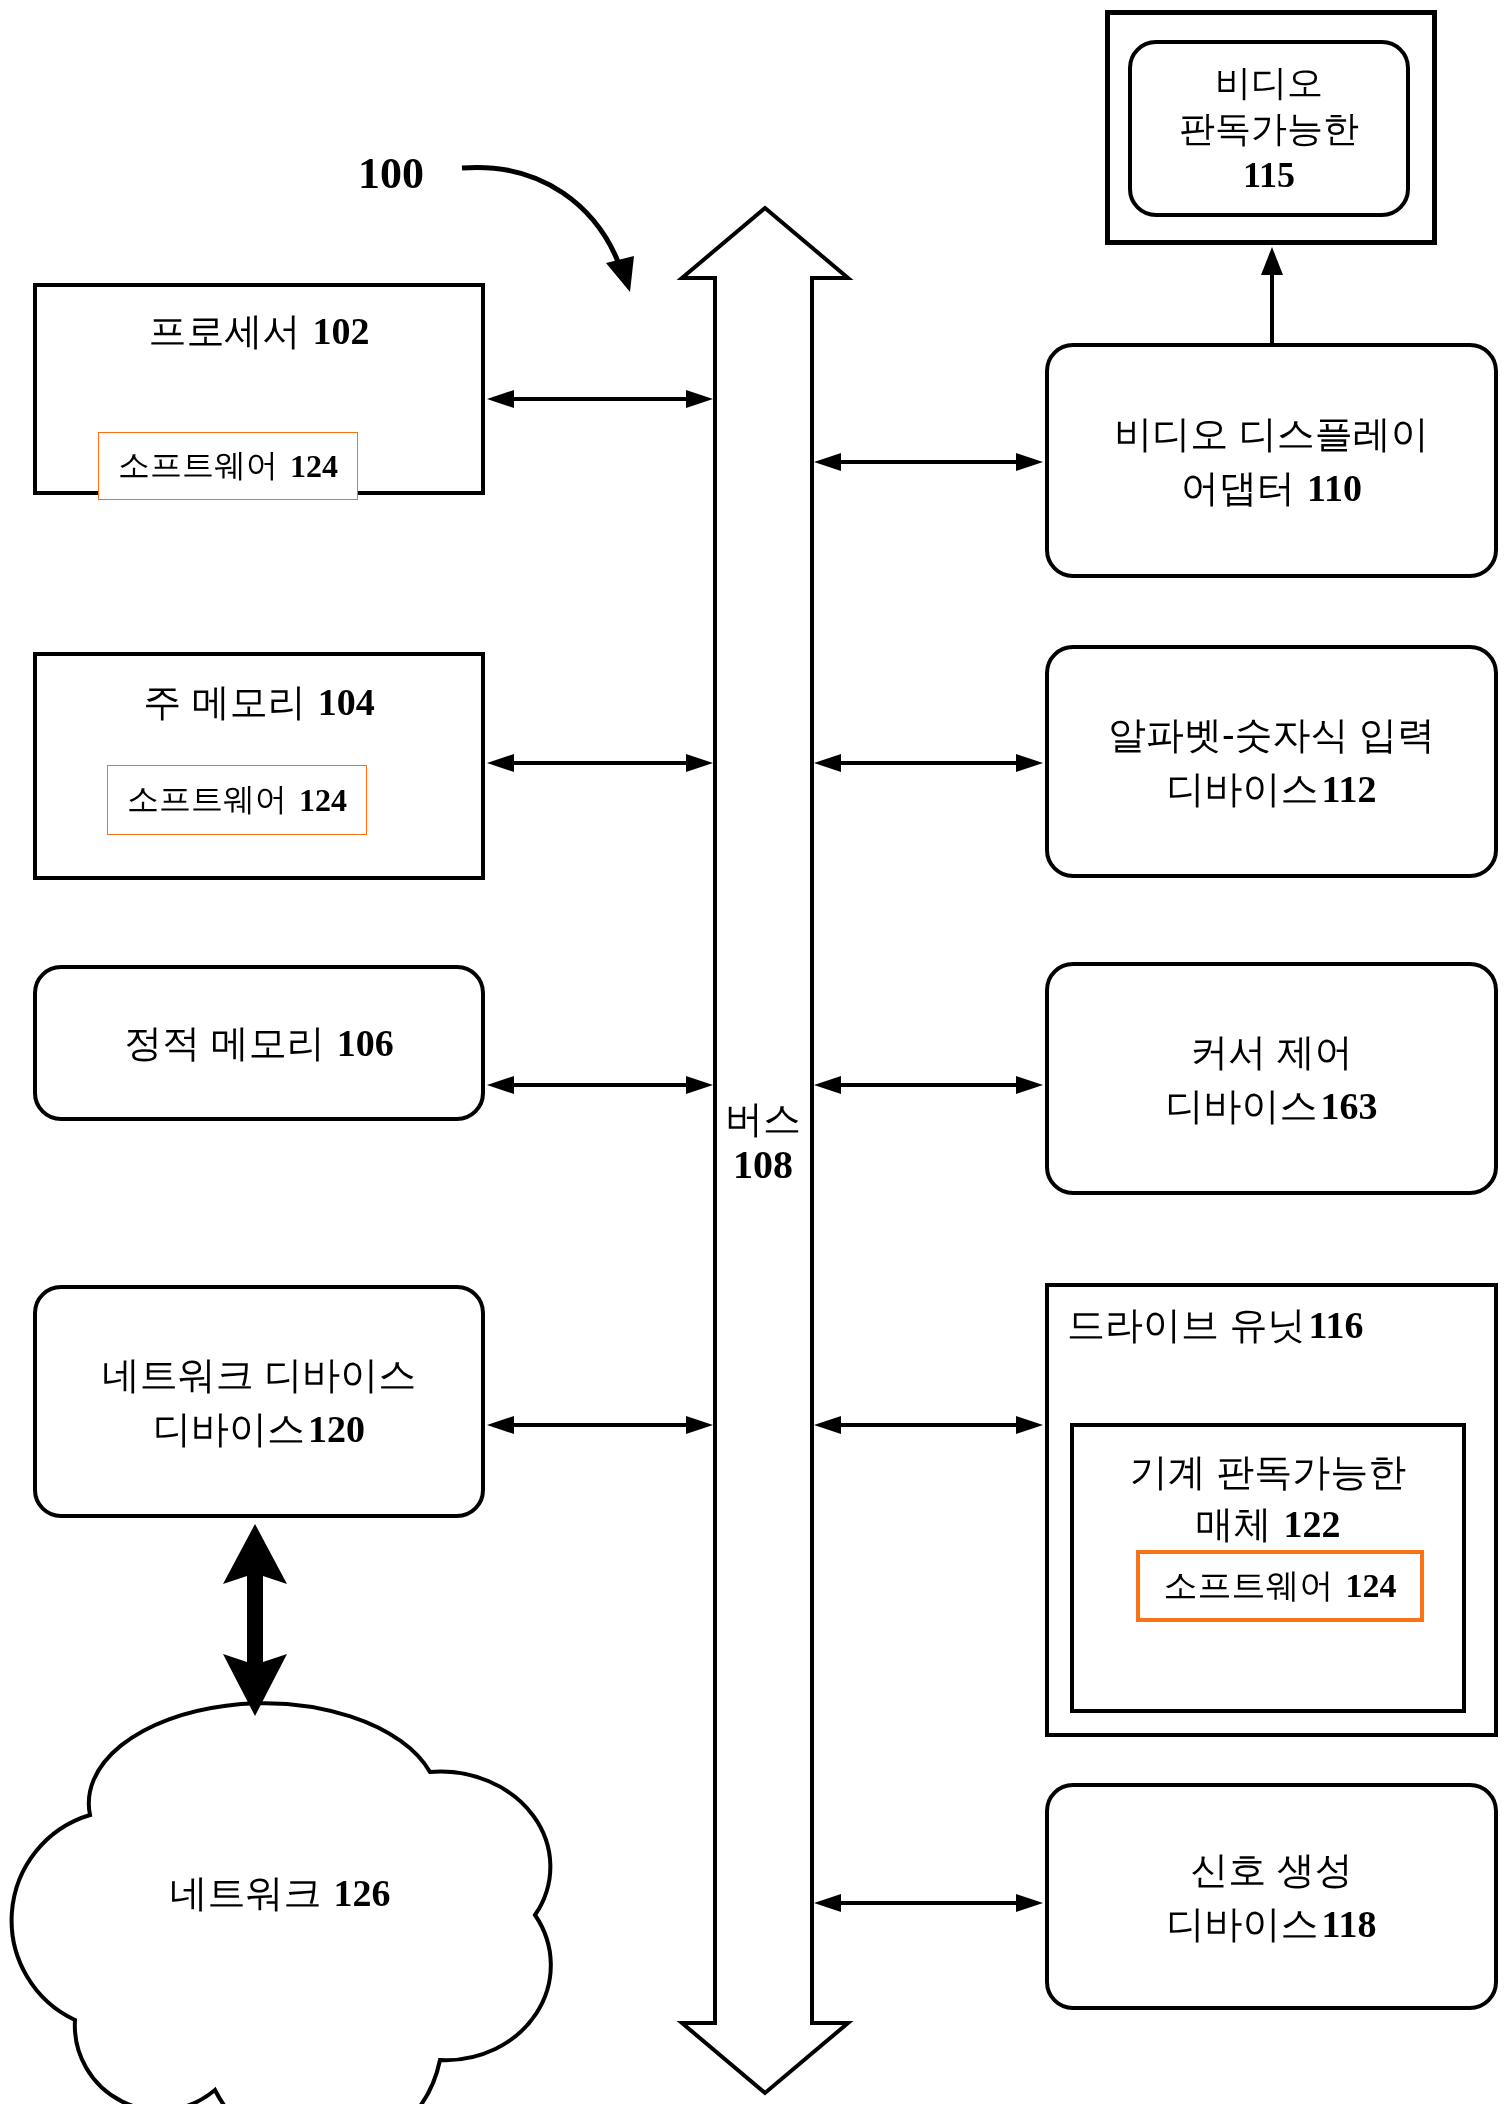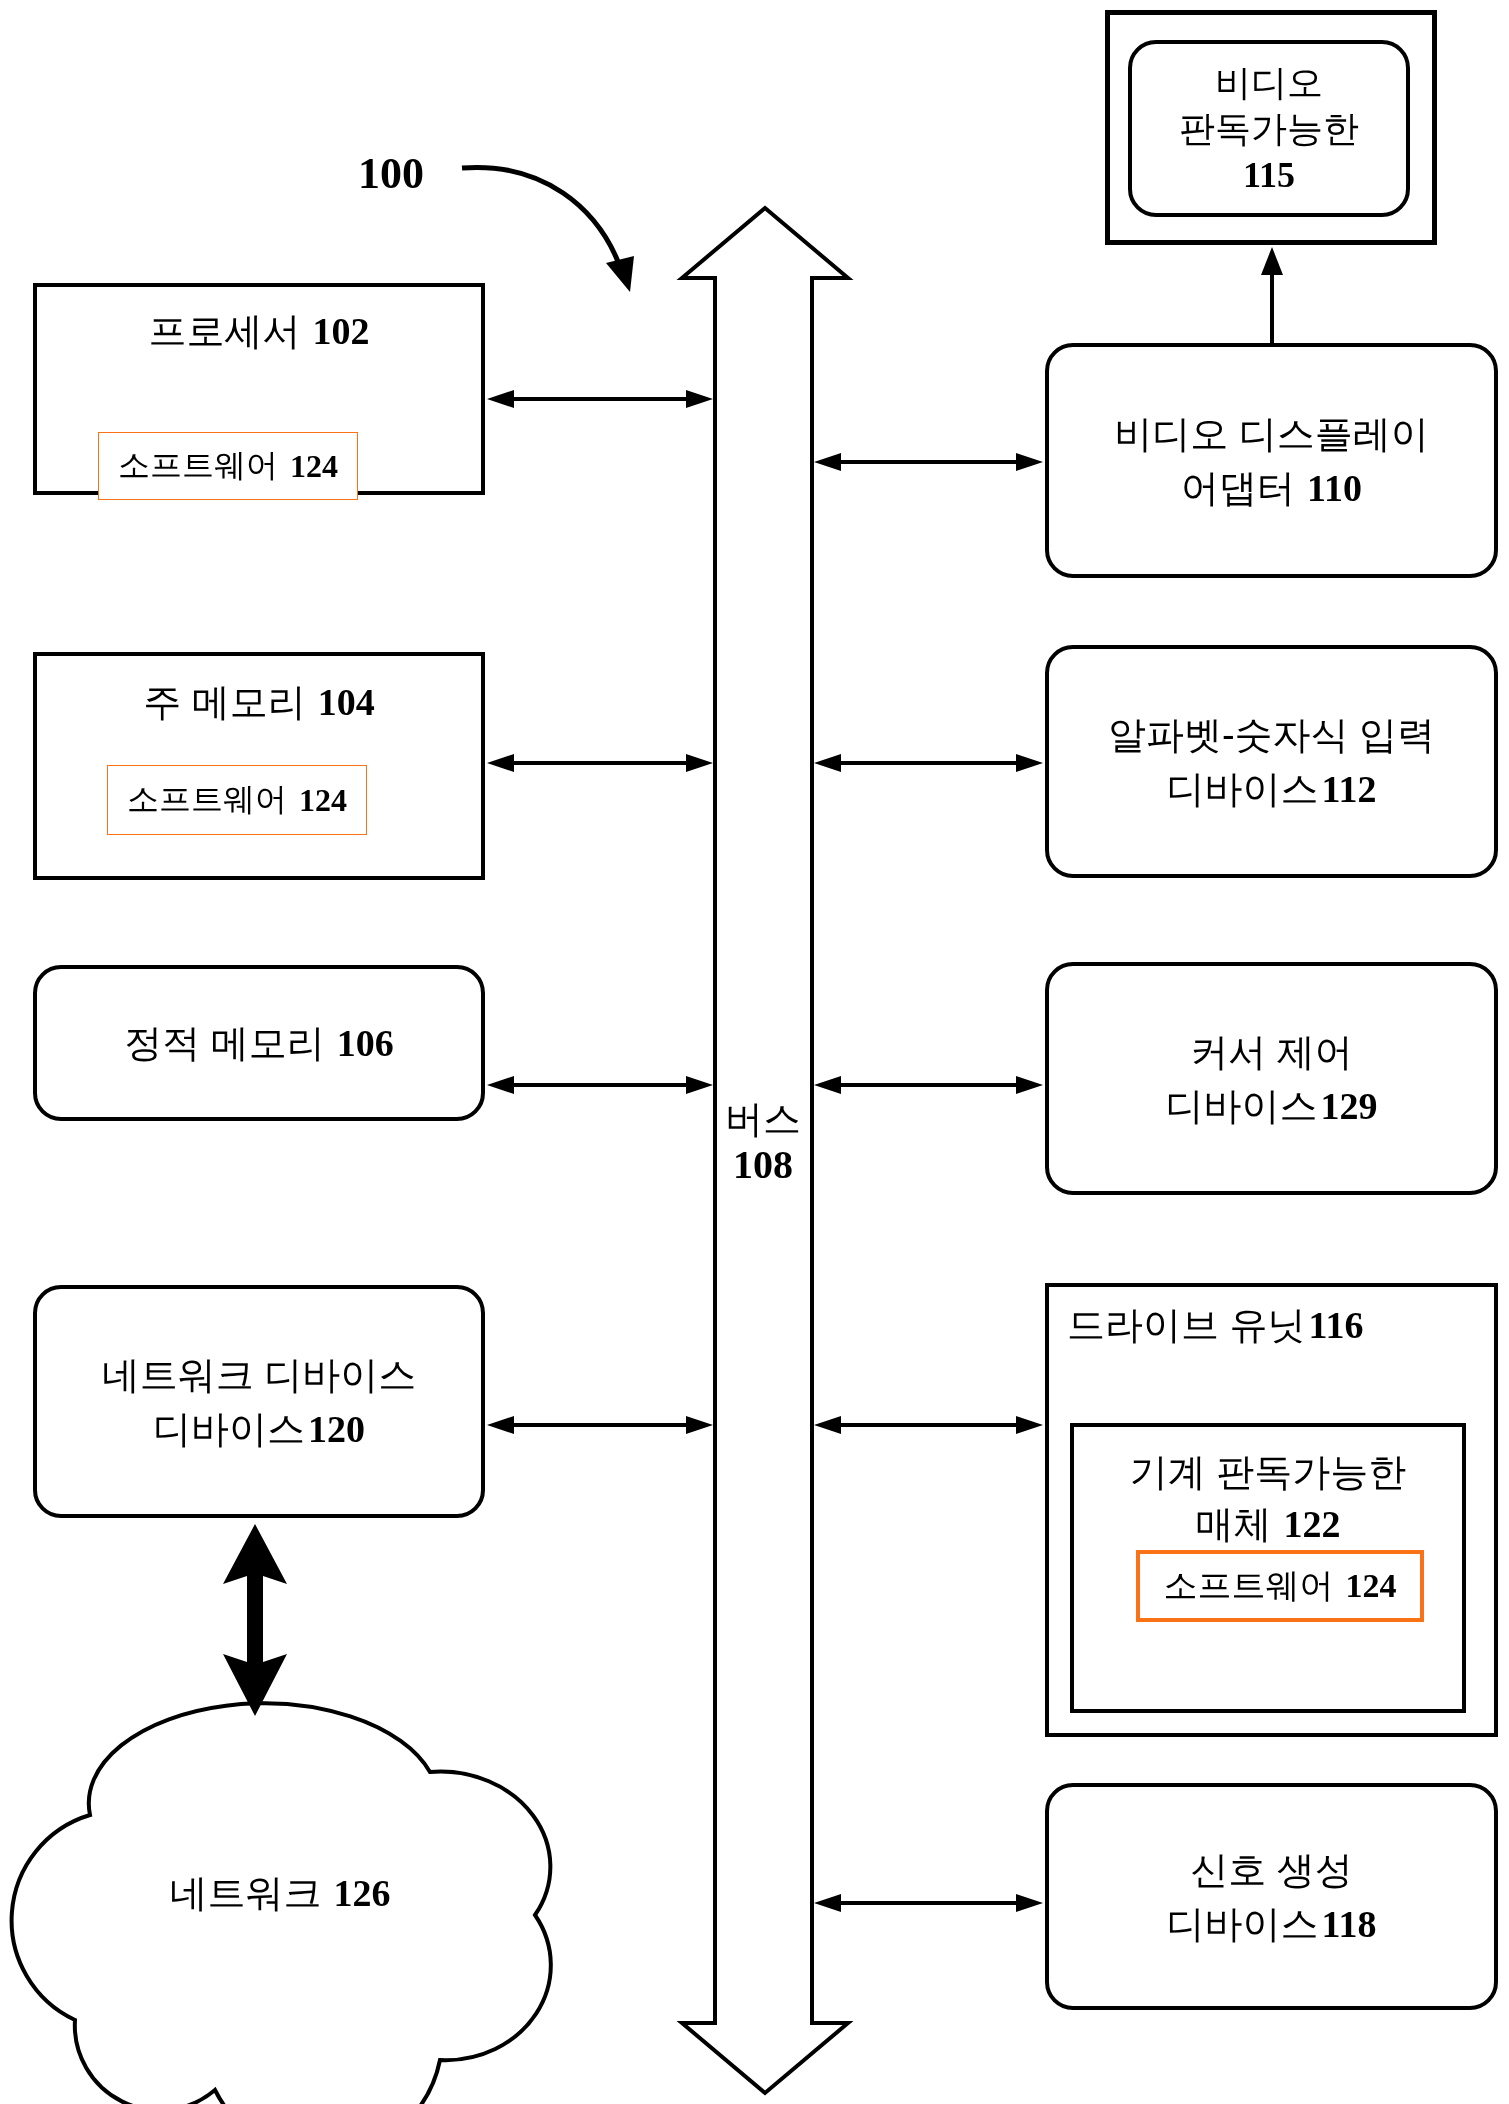--- a/index.html
+++ b/index.html
@@ -173,21 +173,21 @@
   <div class="box ctext" style="left:1045px;top:645px;width:453px;height:233px;">
     <div class="two">알파벳-숫자식 입력</div>
     <div class="two">
       <span>디바이스</span><span class="num tight">112</span>
     </div>
   </div>
 
   <div class="box ctext" style="left:1045px;top:962px;width:453px;height:233px;">
     <div class="two">커서 제어</div>
     <div class="two">
-      <span>디바이스</span><span class="num tight">129</span>
+      <span>디바이스</span><span class="num tight">163</span>
     </div>
   </div>
 
   <div class="box" style="left:1045px;top:1283px;width:453px;height:454px;">
     <div class="title" style="position:absolute;left:18px;top:12px;">
       <span>드라이브 유닛</span><span class="num tight">116</span>
     </div>
     <div class="box" style="left:21px;top:136px;width:396px;height:290px;">
       <div class="toptitle two" style="top:18px;">기계 판독가능한</div>
       <div class="toptitle two" style="top:70px;">

